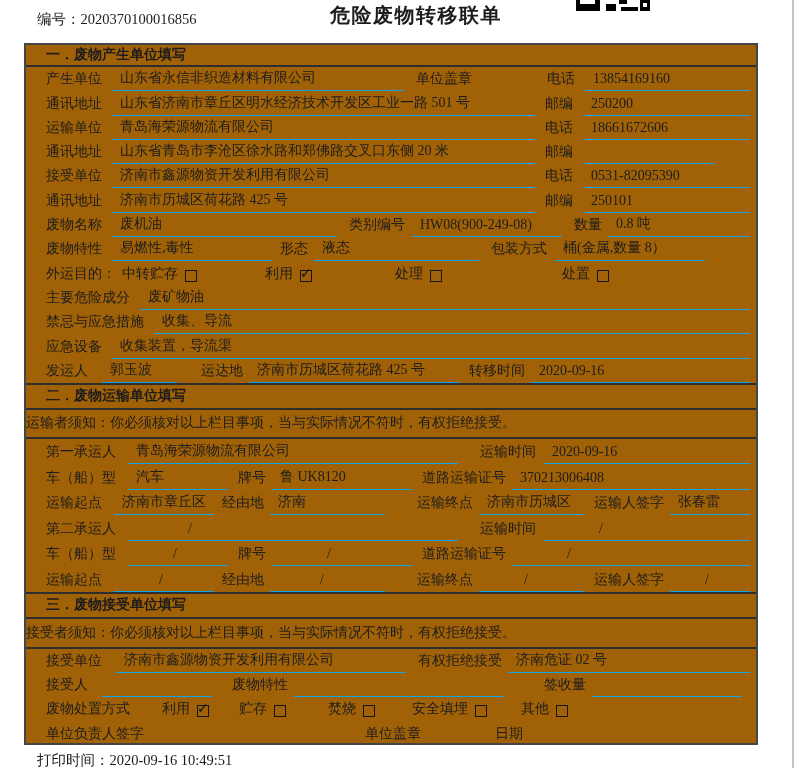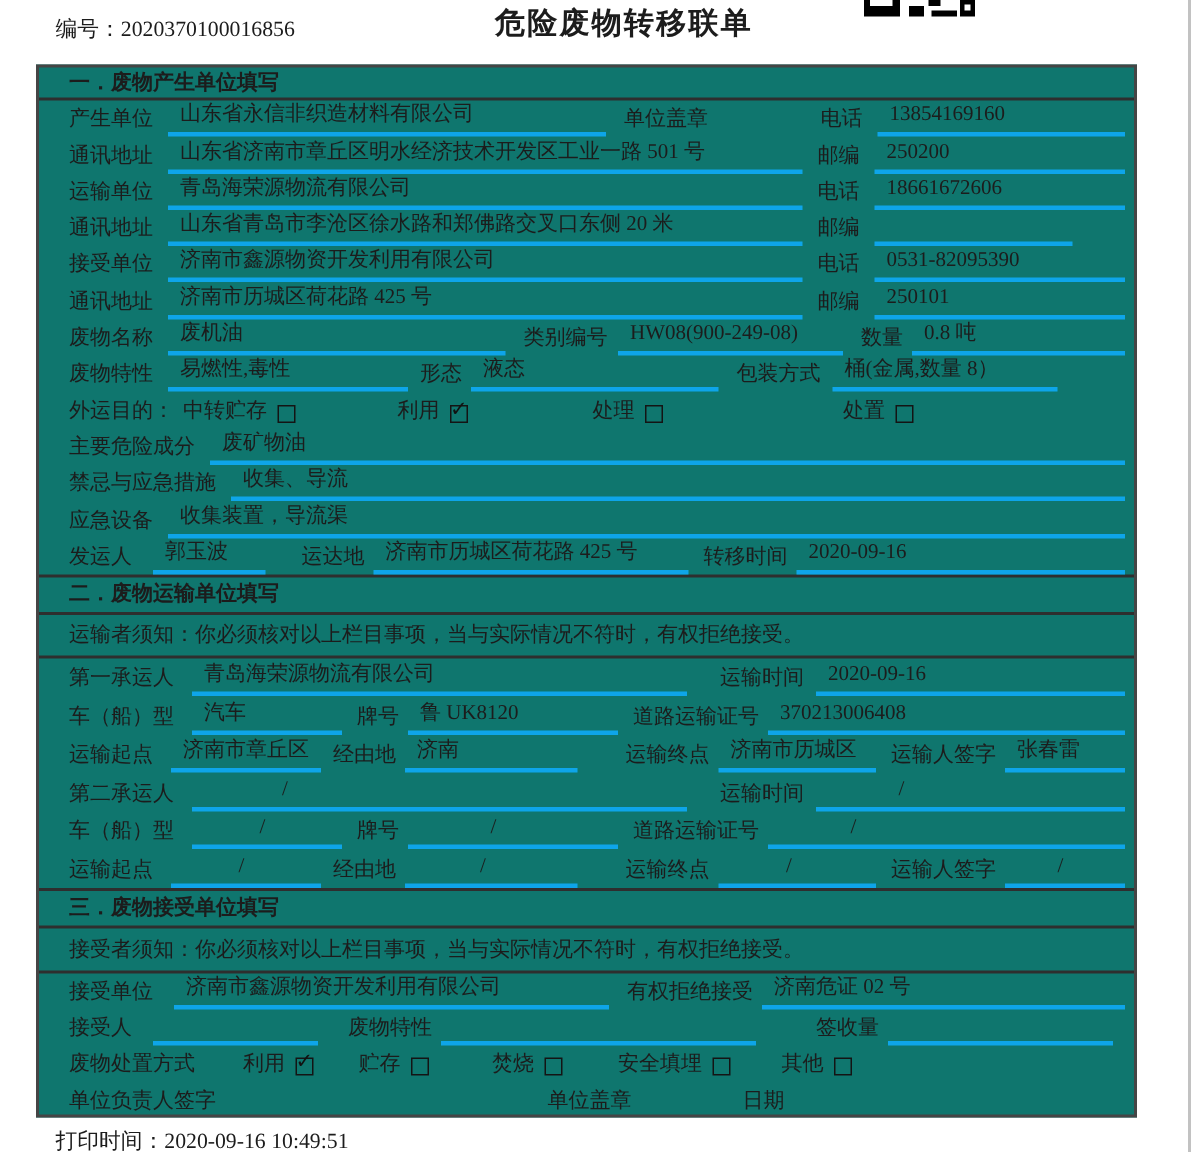--- a/index.html
+++ b/index.html
@@ -10,34 +10,34 @@
   }
   .page-edge{position:absolute;top:0;right:2px;width:2px;height:768px;background:#c2c2c2;}
   
   .serial{position:absolute;left:37px;top:10px;font-size:14.5px;white-space:nowrap;}
   .title{position:absolute;left:330px;top:2px;font-size:20px;font-weight:800;letter-spacing:1.5px;
          font-family:"Liberation Sans","DejaVu Sans",sans-serif;white-space:nowrap;}
   .qr{position:absolute;left:576px;top:0;width:74px;height:12px;}
   .qr i{position:absolute;background:#000;}
   
   .form{position:absolute;left:24px;top:43px;width:734px;height:702px;
-        border:2px solid #454545;box-sizing:border-box;overflow:hidden;background:#0f766e;}
+        border:2px solid #454545;box-sizing:border-box;overflow:hidden;background:#a16207;}
   .sh{font-family:"Liberation Sans","DejaVu Sans",sans-serif;font-weight:700;font-size:14px;
       display:flex;align-items:center;padding-left:20px;border-bottom:2px solid #2e2e2e;box-sizing:border-box;}
   .sh.h1{height:22px;}
   .sh.h2,.sh.h3{height:27px;border-top:2px solid #2e2e2e;}
-  .notice{display:flex;align-items:center;padding-left:20px;border-bottom:2px solid #2e2e2e;
+  .notice{display:flex;align-items:center;border-bottom:2px solid #2e2e2e;
           font-size:14px;box-sizing:border-box;height:29px;white-space:nowrap;}
   .r{display:flex;align-items:flex-end;padding:0 6px 0 20px;box-sizing:border-box;}
   .s1 .r{height:24.3px;}
   .s2 .r{height:25.5px;}
   .s3 .r{height:24.2px;}
   .r > *{box-sizing:border-box;}
   .lbl{white-space:nowrap;padding-bottom:3px;flex:none;}
-  .u{border-bottom:3px solid #0ea5e9;white-space:nowrap;padding:0 4px 3px 8px;flex:none;overflow:hidden;}
+  .u{border-bottom:1px solid #0ea5e9;white-space:nowrap;padding:0 4px 3px 8px;flex:none;overflow:hidden;}
   .u.f{flex:1;}
   .sp{flex:1;}
   .cb{width:12px;height:12px;border:1.5px solid #141414;margin:0 0 4px 7px;position:relative;flex:none;}
   .cb.checked::after{content:"\2713";position:absolute;left:-1px;top:-6px;font-size:14px;font-weight:700;color:#111;
                      font-family:"DejaVu Sans",sans-serif;}
   .opt{white-space:nowrap;padding-bottom:3px;flex:none;}
   .footer{position:absolute;left:37px;top:751px;font-size:14.5px;white-space:nowrap;}
 </style>
 </head>
 <body>

